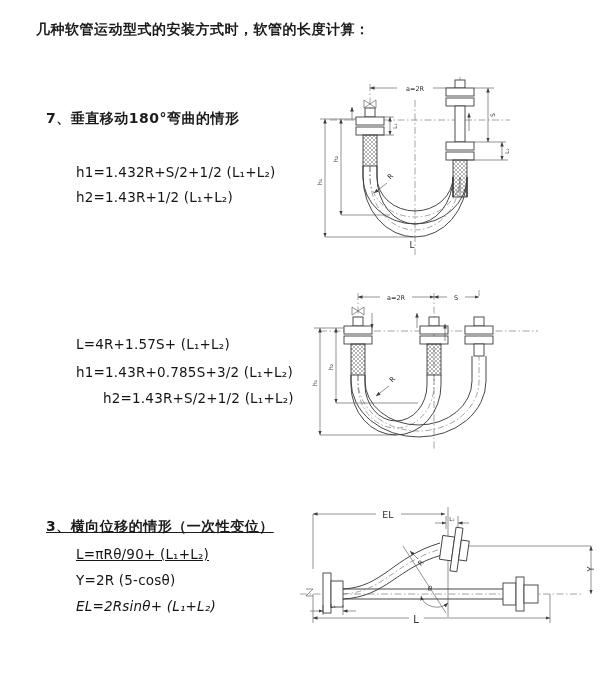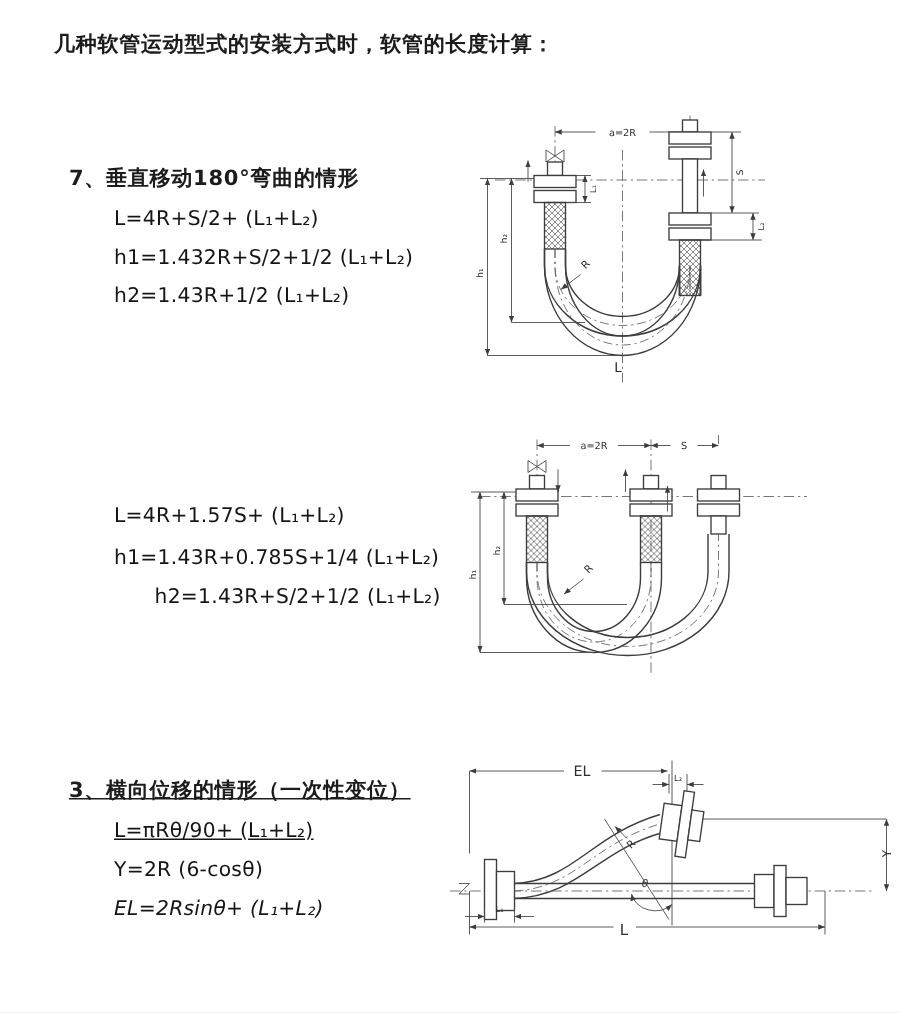--- a/index.html
+++ b/index.html
@@ -21,21 +21,20 @@
   .dim{stroke:#4a4a4a;stroke-width:0.6;fill:none;}
 </style>
 </head>
 <body>
 
 <div class="page">
 
   <div class="title">几种软管运动型式的安装方式时，软管的长度计算：</div>
 
   <div class="heading" style="top:110px;">7、垂直移动180°弯曲的情形</div>
-  <div class="formula" style="top:138px;">L=4R+S/2+ (L₁+L₂)</div>
   <div class="formula" style="top:164px;">h1=1.432R+S/2+1/2 (L₁+L₂)</div>
   <div class="formula" style="top:189px;">h2=1.43R+1/2 (L₁+L₂)</div>
 
   <svg style="left:312px;top:74px;" width="285" height="185" viewBox="0 0 285 185">
     <defs>
       <marker id="ar1" markerWidth="8" markerHeight="6" refX="7.5" refY="3" orient="auto-start-reverse">
         <path d="M0,0 L7.5,3 L0,6 Z" fill="#3d3d3d"></path>
       </marker>
       <pattern id="hz1" width="4" height="4" patternUnits="userSpaceOnUse">
         <path d="M0,4 L4,0 M0,0 L4,4" stroke="#6a6a6a" stroke-width="0.5"></path>
@@ -117,21 +116,21 @@
 
     <g>
       <path class="dim" d="M75,109 L62,119" marker-end="url(#ar1)"></path>
       <text x="80" y="104" font-size="7" text-anchor="middle" transform="rotate(-45 80 104)">R</text>
     </g>
 
     <text x="100" y="174" font-size="9" text-anchor="middle">L</text>
   </svg>
 
   <div class="formula" style="top:336px;">L=4R+1.57S+ (L₁+L₂)</div>
-  <div class="formula" style="top:364px;">h1=1.43R+0.785S+1/4 (L₁+L₂)</div>
+  <div class="formula" style="top:364px;">h1=1.43R+0.785S+3/2 (L₁+L₂)</div>
   <div class="formula" style="top:390px;margin-left:27px;">h2=1.43R+S/2+1/2 (L₁+L₂)</div>
 
   <svg style="left:306px;top:283px;" width="295" height="180" viewBox="0 0 295 180">
     <defs>
       <marker id="ar2" markerWidth="8" markerHeight="6" refX="7.5" refY="3" orient="auto-start-reverse">
         <path d="M0,0 L7.5,3 L0,6 Z" fill="#3d3d3d"></path>
       </marker>
       <pattern id="hz2" width="4" height="4" patternUnits="userSpaceOnUse">
         <path d="M0,4 L4,0 M0,0 L4,4" stroke="#6a6a6a" stroke-width="0.5"></path>
       </pattern>
@@ -203,21 +202,21 @@
     </g>
 
     <g>
       <path class="dim" d="M83,103 L70,113" marker-end="url(#ar2)"></path>
       <text x="88" y="98" font-size="7" text-anchor="middle" transform="rotate(-45 88 98)">R</text>
     </g>
   </svg>
 
   <div class="heading" style="top:518px;text-decoration:underline;">3、横向位移的情形（一次性变位）</div>
   <div class="formula" style="top:546px;text-decoration:underline;">L=πRθ/90+ (L₁+L₂)</div>
-  <div class="formula" style="top:572px;">Y=2R (6-cosθ)</div>
+  <div class="formula" style="top:572px;">Y=2R (5-cosθ)</div>
   <div class="formula" style="top:598px;font-style:italic;">EL=2Rsinθ+ (L₁+L₂)</div>
 
   <svg style="left:298px;top:499px;" width="300" height="145" viewBox="0 0 300 145">
     <defs>
       <marker id="ar3" markerWidth="8" markerHeight="6" refX="7.5" refY="3" orient="auto-start-reverse">
         <path d="M0,0 L7.5,3 L0,6 Z" fill="#3d3d3d"></path>
       </marker>
     </defs>
 
     <g>

